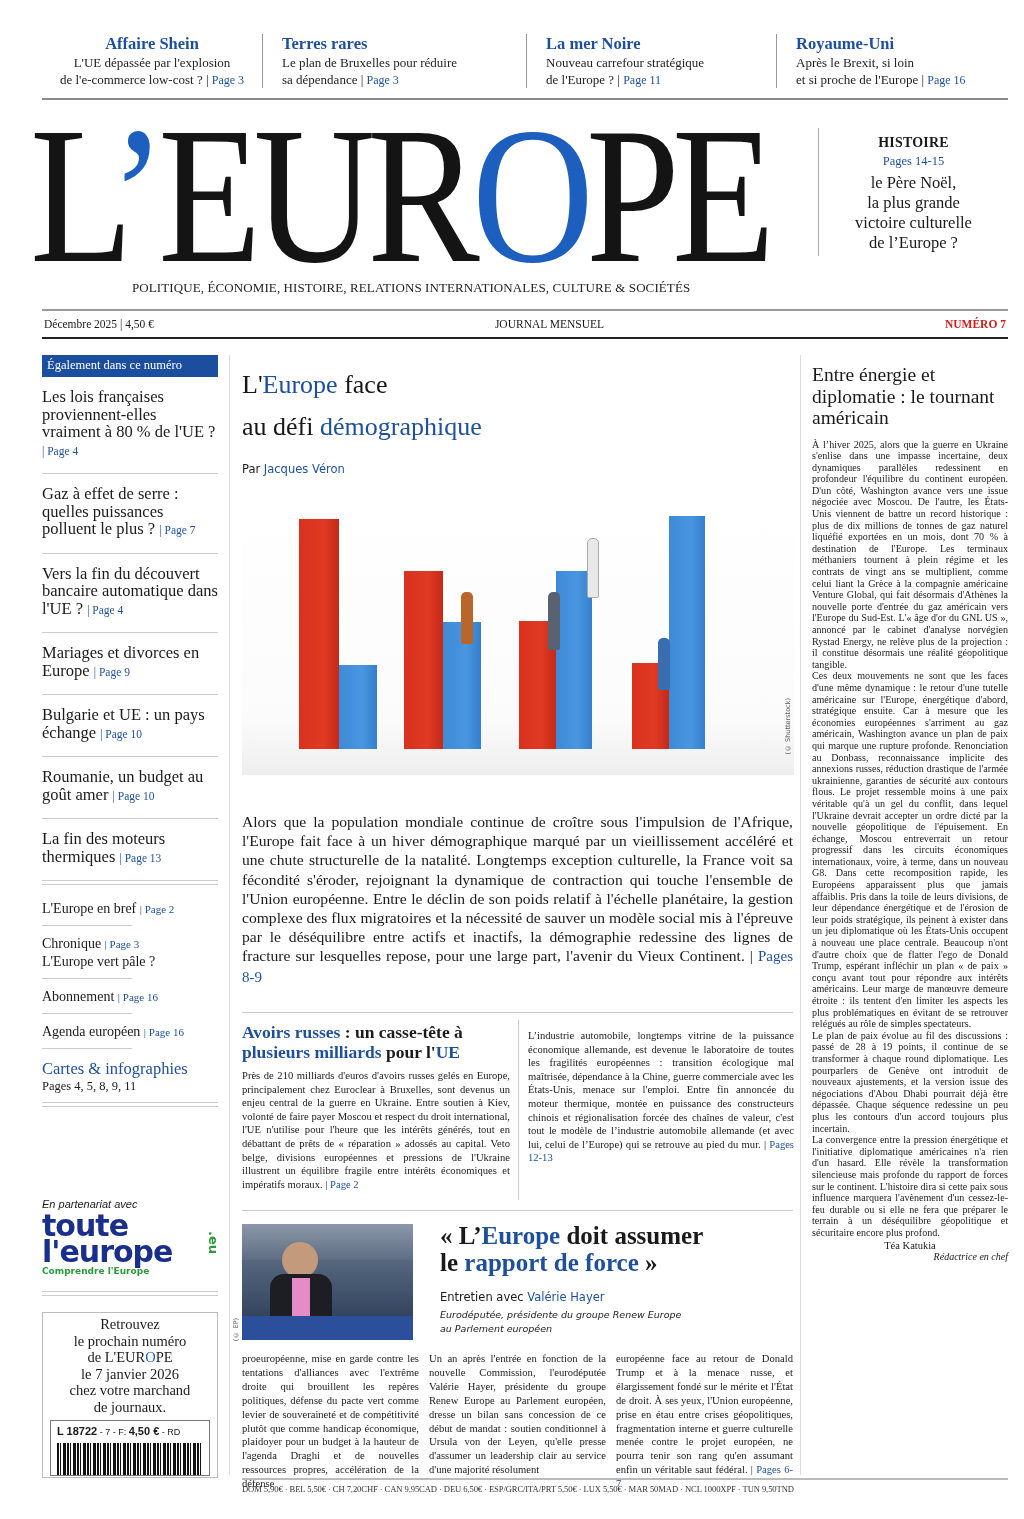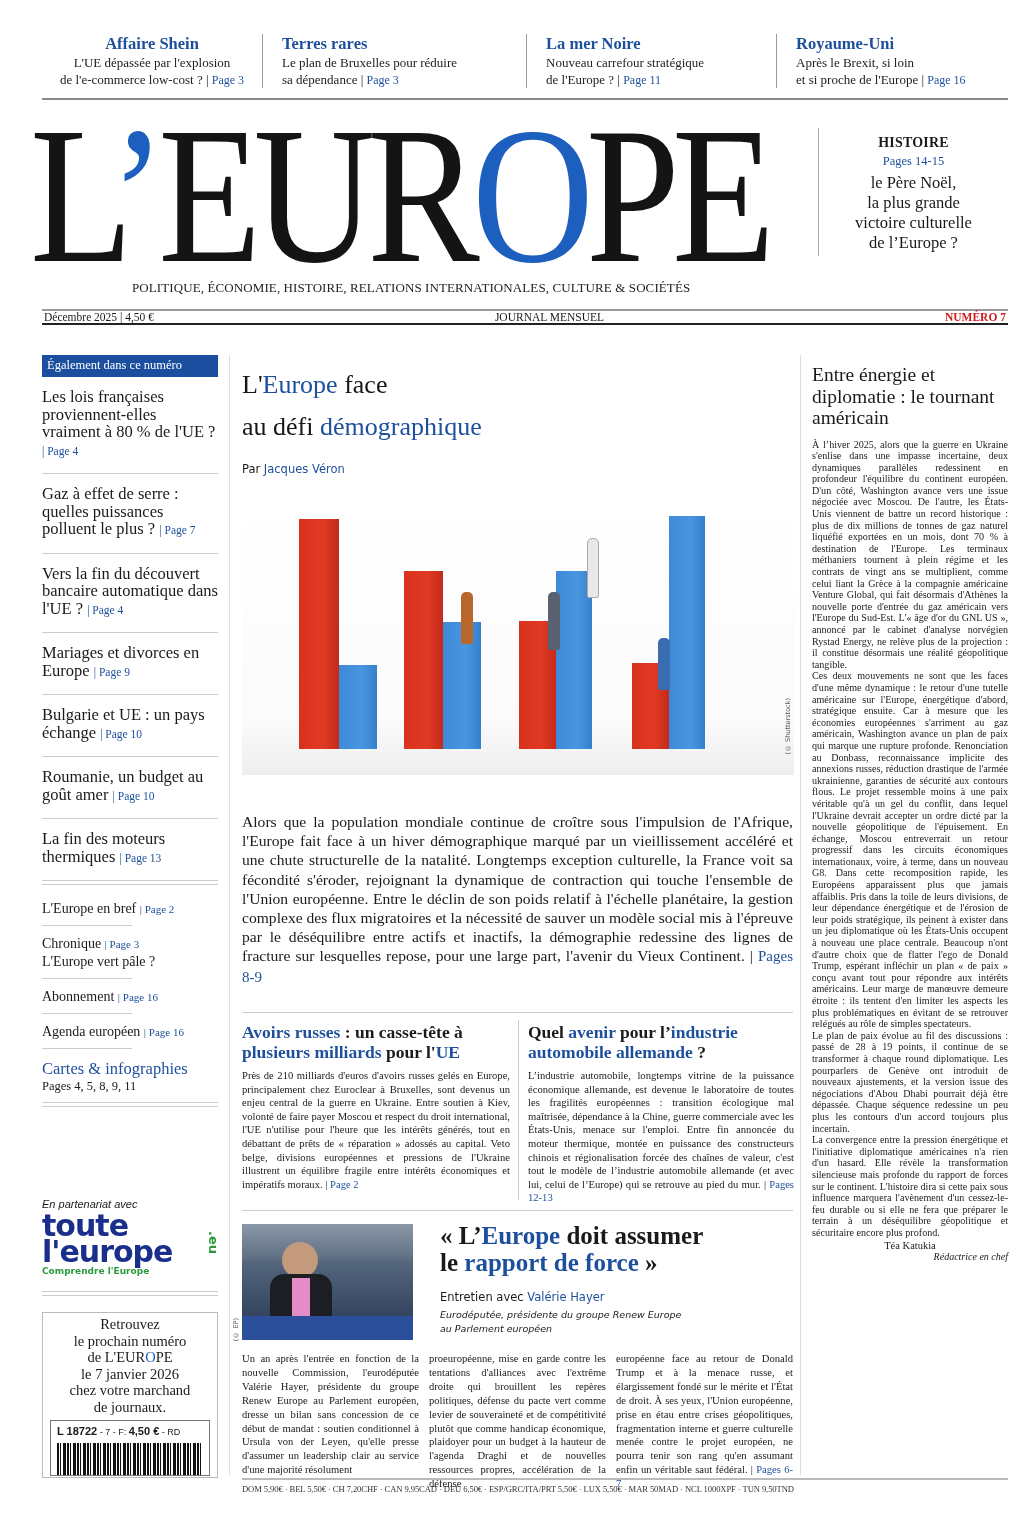--- a/index.html
+++ b/index.html
@@ -23,21 +23,21 @@
 
   
   .mast { position: absolute; left: 30px; top: 115px; width: 770px; height: 160px; font-family: "Liberation Serif", "DejaVu Serif", serif; font-size: 196px; line-height: 160px; letter-spacing: -9px; transform: scaleX(0.86); transform-origin: left top; font-weight: normal; color: #141414; white-space: nowrap; }
   .mast .o { color: #1d5fbf; }
   .mast .apos { color: #1d5fbf; }
   .side-box { position: absolute; left: 818px; top: 128px; width: 190px; height: 128px; border-left: 1px solid #aaa; text-align: center; }
   .side-box .kicker { font-size: 14px; font-weight: bold; letter-spacing: 0.2px; margin-top: 7px; }
   .side-box .pages { font-size: 12.5px; color: #1d4f9c; margin-top: 3px; }
   .side-box .txt { font-size: 16.5px; line-height: 20px; margin-top: 4px; }
   .tagline { position: absolute; left: 132px; top: 280px; font-size: 13px; letter-spacing: 0.1px; color: #222; }
-  .infobar { position: absolute; left: 42px; top: 309px; width: 966px; height: 16px; border-top: 2px solid #9a9a9a; border-bottom: 2px solid #222; font-size: 11.5px; display: flex; justify-content: space-between; align-items: center; padding: 0 2px; }
+  .infobar { position: absolute; left: 42px; top: 309px; width: 966px; height: 30px; border-top: 2px solid #9a9a9a; border-bottom: 2px solid #222; font-size: 11.5px; display: flex; justify-content: space-between; align-items: center; padding: 0 2px; }
   .infobar .num { color: #d21b1b; font-weight: bold; }
 
   
   .lsb { position: absolute; left: 42px; top: 355px; width: 176px; }
   .lsb .tag { background: #1c4ea0; color: #fff; font-size: 12.5px; padding: 3px 6px 4px 5px; display: block; width: 176px; }
   .lsb .item { border-bottom: 1px solid #ccc; padding: 11px 0 13px 0; }
   .lsb .item.big { font-size: 16.5px; line-height: 17.5px; }
   .lsb .item .pg { font-size: 11.5px; }
   .lsb .small { font-size: 14px; line-height: 18px; padding: 9px 0 7px 0; }
   .lsb .small .pg { font-size: 11px; }
@@ -216,21 +216,20 @@
 <div class="lede"><span>Alors que la population mondiale continue de croître sous l'impulsion de l'Afrique, l'Europe fait face à un hiver démographique marqué par un vieillissement accéléré et une chute structurelle de la natalité. Longtemps exception culturelle, la France voit sa fécondité s'éroder, rejoignant la dynamique de contraction qui touche l'ensemble de l'Union européenne. Entre le déclin de son poids relatif à l'échelle planétaire, la gestion complexe des flux migratoires et la nécessité de sauver un modèle social mis à l'épreuve par le déséquilibre entre actifs et inactifs, la démographie redessine des lignes de fracture sur lesquelles repose, pour une large part, l'avenir du Vieux Continent. | </span><span class="pg blue">Pages 8-9</span></div>
 
 <div class="rule" style="left:242px;top:1012px;width:551px;"></div>
 
 <div class="sub2" style="left:242px;width:268px;">
   <h2><span class="blue">Avoirs russes</span><span> : un casse-tête à </span><span class="blue">plusieurs milliards</span><span> pour l'</span><span class="blue">UE</span></h2>
   <p><span>Près de 210 milliards d'euros d'avoirs russes gelés en Europe, principalement chez Euroclear à Bruxelles, sont devenus un enjeu central de la guerre en Ukraine. Entre soutien à Kiev, volonté de faire payer Moscou et respect du droit international, l'UE n'utilise pour l'heure que les intérêts générés, tout en débattant de prêts de « réparation » adossés au capital. Veto belge, divisions européennes et pressions de l'Ukraine illustrent un équilibre fragile entre intérêts économiques et impératifs moraux. | </span><span class="pg blue">Page 2</span></p>
 </div>
 <div class="vline" style="left:518px;top:1020px;height:180px;"></div>
 <div class="sub2" style="left:528px;width:266px;">
-  <h2><span>Quel </span><span class="blue">avenir</span><span> pour l’</span><span class="blue">industrie automobile allemande</span><span> ?</span></h2>
   <p><span>L’industrie automobile, longtemps vitrine de la puissance économique allemande, est devenue le laboratoire de toutes les fragilités européennes : transition écologique mal maîtrisée, dépendance à la Chine, guerre commerciale avec les États-Unis, menace sur l'emploi. Entre fin annoncée du moteur thermique, montée en puissance des constructeurs chinois et régionalisation forcée des chaînes de valeur, c'est tout le modèle de l’industrie automobile allemande (et avec lui, celui de l’Europe) qui se retrouve au pied du mur. | </span><span class="pg blue">Pages 12-13</span></p>
 </div>
 
 <div class="rule" style="left:242px;top:1210px;width:551px;"></div>
 
 <div class="interview-photo">
   <div style="position:absolute;left:0;top:0;width:100%;height:36px;background:linear-gradient(180deg,#8b98a8,#5e6d82);"></div>
   <div style="position:absolute;left:40px;top:18px;width:36px;height:36px;border-radius:50%;background:#c49a7d;"></div>
   <div style="position:absolute;left:28px;top:50px;width:62px;height:66px;border-radius:14px 14px 0 0;background:#1d1d24;"></div>
   <div style="position:absolute;left:50px;top:54px;width:18px;height:40px;background:#e58bc6;"></div>
@@ -242,22 +241,22 @@
   <span>« L’</span><span class="blue">Europe</span><span> doit assumer</span><br>
   <span>le </span><span class="blue">rapport de force</span><span> »</span>
 </div>
 <div class="interview-with"><span>Entretien avec </span><span class="blue">Valérie Hayer</span></div>
 <div class="interview-role">
     <div>Eurodéputée, présidente du groupe Renew Europe</div>
     <div>au Parlement européen</div>
   </div>
 
 <div class="icols">
+  <p>proeuropéenne, mise en garde contre les tentations d'alliances avec l'extrême droite qui brouillent les repères politiques, défense du pacte vert comme levier de souveraineté et de compétitivité plutôt que comme handicap économique, plaidoyer pour un budget à la hauteur de l'agenda Draghi et de nouvelles ressources propres, accélération de la défense</p>
   <p>Un an après l'entrée en fonction de la nouvelle Commission, l'eurodéputée Valérie Hayer, présidente du groupe Renew Europe au Parlement européen, dresse un bilan sans concession de ce début de mandat : soutien conditionnel à Ursula von der Leyen, qu'elle presse d'assumer un leadership clair au service d'une majorité résolument</p>
-  <p>proeuropéenne, mise en garde contre les tentations d'alliances avec l'extrême droite qui brouillent les repères politiques, défense du pacte vert comme levier de souveraineté et de compétitivité plutôt que comme handicap économique, plaidoyer pour un budget à la hauteur de l'agenda Draghi et de nouvelles ressources propres, accélération de la défense</p>
   <p><span>européenne face au retour de Donald Trump et à la menace russe, et élargissement fondé sur le mérite et l'État de droit. À ses yeux, l'Union européenne, prise en étau entre crises géopolitiques, fragmentation interne et guerre culturelle menée contre le projet européen, ne pourra tenir son rang qu'en assumant enfin un véritable saut fédéral. | </span><span class="pg blue">Pages 6-7</span></p>
 </div>
 
 <div class="bottom-rule"></div>
 <div class="prices">DOM 5,90€ · BEL 5,50€ · CH 7,20CHF · CAN 9,95CAD · DEU 6,50€ · ESP/GRC/ITA/PRT 5,50€ · LUX 5,50€ · MAR 50MAD · NCL 1000XPF · TUN 9,50TND</div>
 
 <div class="rcol">
   <h2>Entre énergie et diplomatie : le tournant américain</h2>
   <p class="first">À l’hiver 2025, alors que la guerre en Ukraine s'enlise dans une impasse incertaine, deux dynamiques parallèles redessinent en profondeur l'équilibre du continent européen. D'un côté, Washington avance vers une issue négociée avec Moscou. De l'autre, les États-Unis viennent de battre un record historique : plus de dix millions de tonnes de gaz naturel liquéfié exportées en un mois, dont 70 % à destination de l'Europe. Les terminaux méthaniers tournent à plein régime et les contrats de vingt ans se multiplient, comme celui liant la Grèce à la compagnie américaine Venture Global, qui fait désormais d'Athènes la nouvelle porte d'entrée du gaz américain vers l'Europe du Sud-Est. L'« âge d'or du GNL US », annoncé par le cabinet d'analyse norvégien Rystad Energy, ne relève plus de la projection : il constitue désormais une réalité géopolitique tangible.</p>
   <p>Ces deux mouvements ne sont que les faces d'une même dynamique : le retour d'une tutelle américaine sur l'Europe, énergétique d'abord, stratégique ensuite. Car à mesure que les économies européennes s'arriment au gaz américain, Washington avance un plan de paix qui marque une rupture profonde. Renonciation au Donbass, reconnaissance implicite des annexions russes, réduction drastique de l'armée ukrainienne, garanties de sécurité aux contours flous. Le projet ressemble moins à une paix véritable qu'à un gel du conflit, dans lequel l'Ukraine devrait accepter un ordre dicté par la nouvelle géopolitique de l'épuisement. En échange, Moscou entreverrait un retour progressif dans les circuits économiques internationaux, voire, à terme, dans un nouveau G8. Dans cette recomposition rapide, les Européens apparaissent plus que jamais affaiblis. Pris dans la toile de leurs divisions, de leur dépendance énergétique et de l'érosion de leur poids stratégique, ils peinent à exister dans un jeu diplomatique où les États-Unis occupent à nouveau une place centrale. Beaucoup n'ont d'autre choix que de flatter l'ego de Donald Trump, espérant infléchir un plan « de paix » conçu avant tout pour répondre aux intérêts américains. Leur marge de manœuvre demeure étroite : ils tentent d'en limiter les aspects les plus problématiques en évitant de se retrouver relégués au rôle de simples spectateurs.</p>

